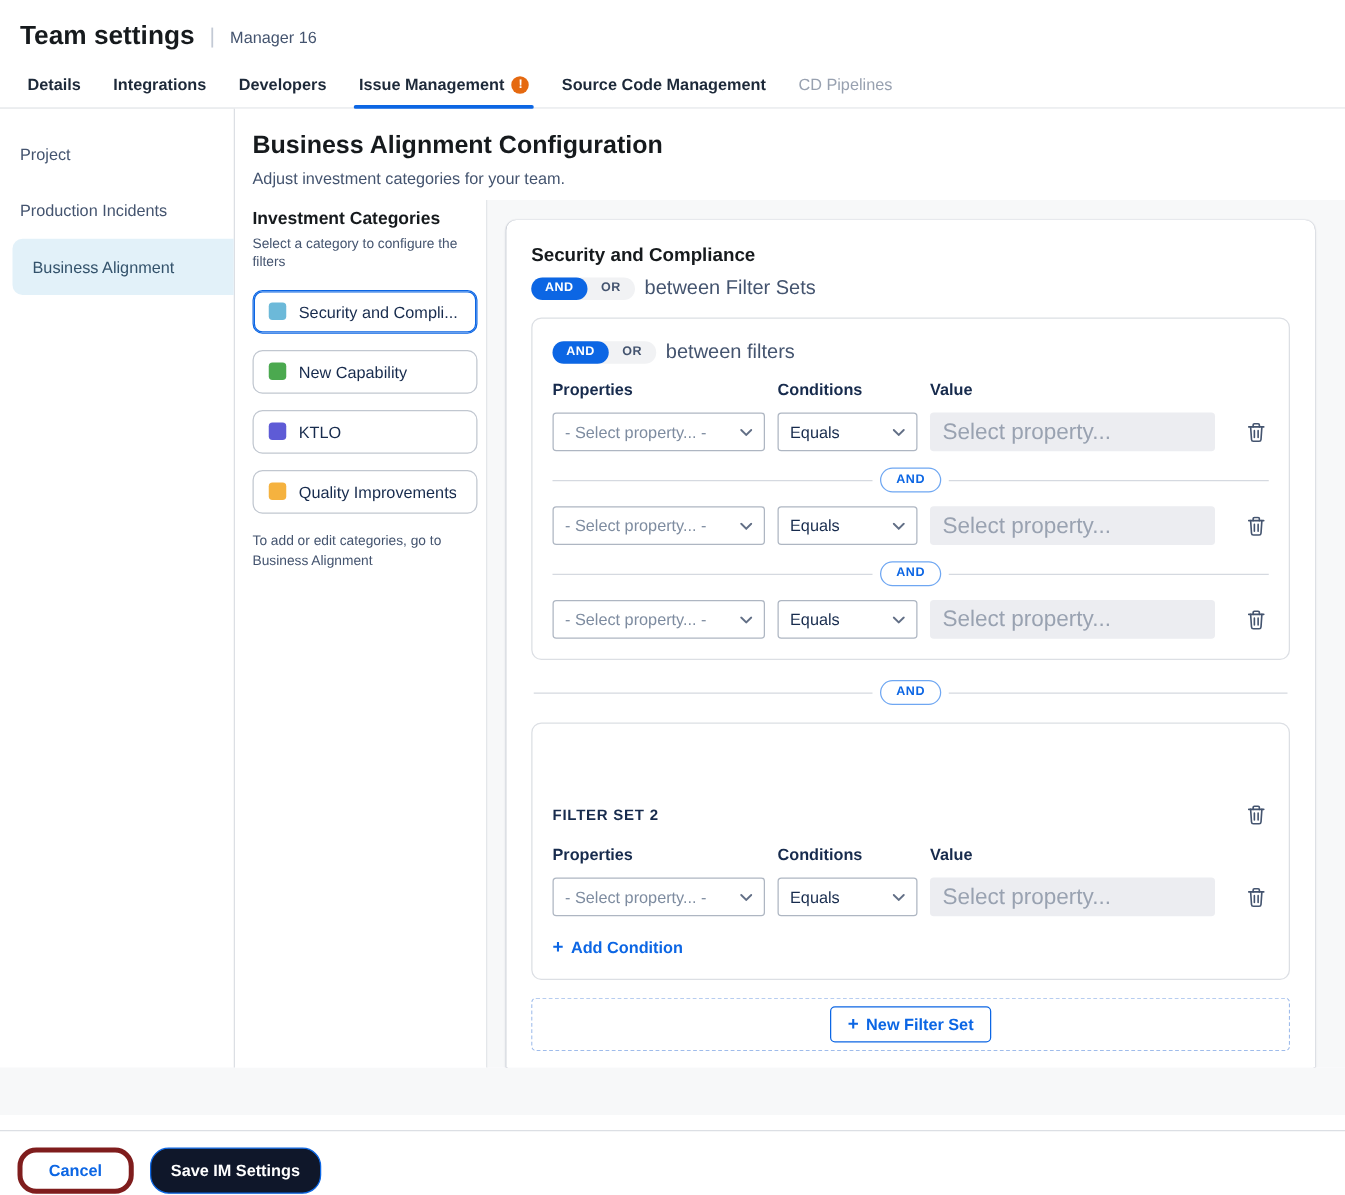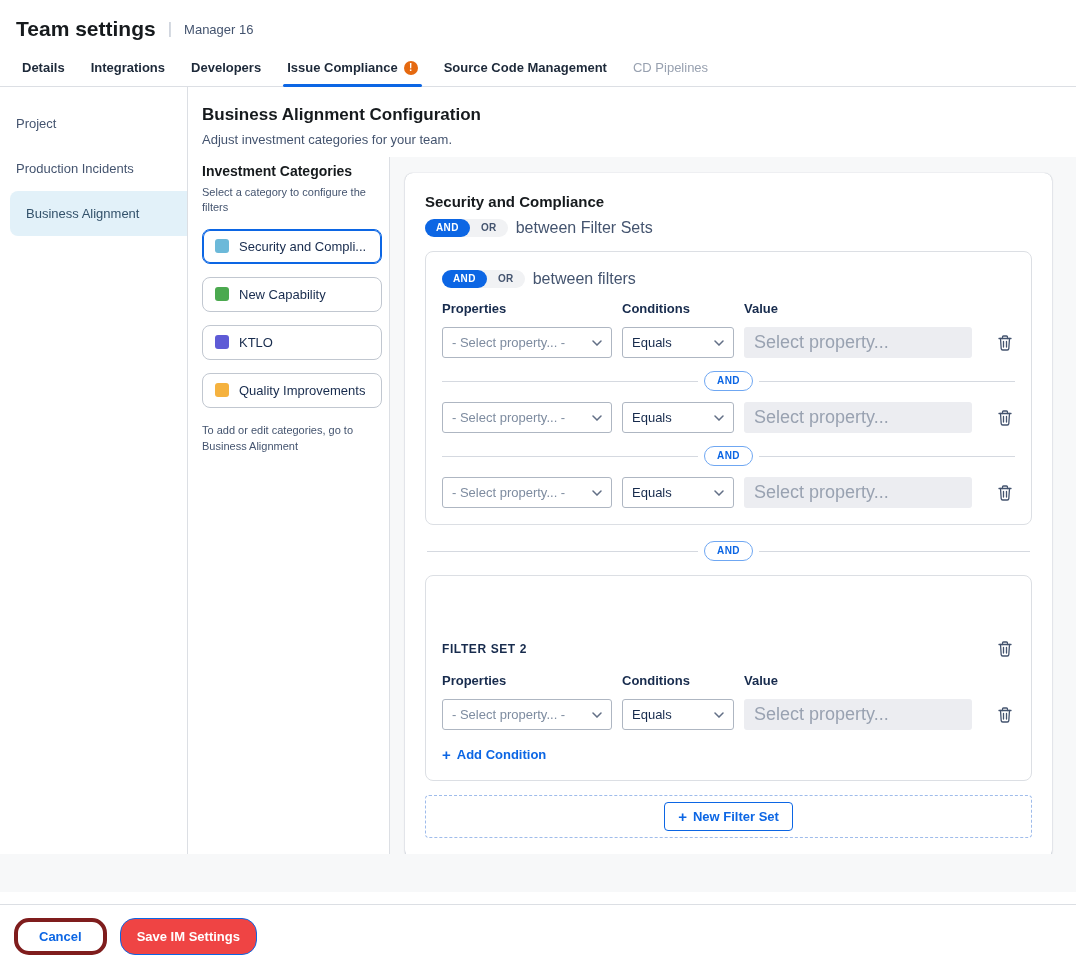--- a/index.html
+++ b/index.html
@@ -24,21 +24,21 @@
   .badge { width:14px; height:14px; border-radius:50%; background:#E56910; color:#fff; font-size:10px; font-weight:bold; display:inline-flex; align-items:center; justify-content:center; line-height:1; }
 
   
   .body { display:flex; height:767px; background:#fff; }
   .sidebar { width:188px; flex-shrink:0; border-right:1px solid #DCDFE4; padding-top:14px; }
   .nav-item { padding:15px 16px; font-size:13px; color:#44546F; cursor:pointer; }
   .nav-item.selected { background:#E2F1F9; color:#33526B; margin-left:10px; border-radius:8px 0 0 8px; }
 
   .content { flex:1; display:flex; flex-direction:column; min-width:0; }
   .content-head { padding:18px 14px 10px; background:#fff; }
-  .content-head h2 { font-size:17px; font-weight:bold; color:#161A1D; }
+  .content-head h2 { font-size:20px; font-weight:bold; color:#161A1D; }
   .content-head p { font-size:13px; color:#44546F; margin-top:7px; }
 
   .content-body { flex:1; display:flex; min-height:0; }
   .cat-col { width:202px; flex-shrink:0; border-right:1px solid #DCDFE4; padding:6px 14px 0; background:#fff; }
   .cat-col h3 { font-size:14px; font-weight:bold; color:#161A1D; }
   .cat-sub { font-size:11px; color:#44546F; margin-top:6px; line-height:1.4; }
   .cat-btn { display:flex; align-items:center; gap:10px; width:180px; margin-top:13px; padding:9px 12px; border:1px solid #C1C7D0; border-radius:8px; background:#fff; font-size:13px; color:#172B4D; cursor:pointer; text-align:left; }
   .cat-btn.selected { border-color:#0C66E4; box-shadow:0 0 0 1px #0C66E4 inset; }
   .swatch { width:14px; height:14px; border-radius:3px; flex-shrink:0; }
   .cat-label { overflow:hidden; white-space:nowrap; text-overflow:ellipsis; }
@@ -80,21 +80,21 @@
   .add-cond { display:inline-flex; align-items:center; gap:6px; margin-top:17px; background:none; border:none; color:#0C66E4; font-size:13px; font-weight:bold; cursor:pointer; }
   .plus { font-size:15px; font-weight:bold; line-height:1; }
 
   .new-filter-zone { border:1px dashed #9FBCEB; border-radius:4px; margin-top:14px; padding:6px; display:flex; justify-content:center; }
   .new-filter-btn { display:inline-flex; align-items:center; gap:6px; background:#fff; border:1px solid #0C66E4; color:#0C66E4; border-radius:4px; padding:6px 13px; font-size:13px; font-weight:bold; cursor:pointer; }
 
   
   .grey-strip { height:38px; background:#F7F8F9; }
   .footer { margin-top:12px; border-top:1px solid #DCDFE4; padding:13px 14px; display:flex; gap:13px; background:#fff; }
   .btn-cancel { background:#fff; border:4px solid #7f1d1d; color:#0C66E4; font-weight:bold; font-size:13px; padding:7px 21px; border-radius:15px; cursor:pointer; }
-  .btn-save { background:#ef4444; border:1px solid #0C66E4; color:#fff; font-weight:bold; font-size:13px; padding:7px 16px; border-radius:15px; cursor:pointer; }
+  .btn-save { background:#0f172a; border:1px solid #0C66E4; color:#fff; font-weight:bold; font-size:13px; padding:7px 16px; border-radius:15px; cursor:pointer; }
 </style>
 </head>
 <body>
 
 <div class="app">
 
   <header class="topbar">
     <h1>Team settings</h1>
     <span class="sep">|</span>
     <span class="mgr">Manager 16</span>
@@ -104,21 +104,21 @@
     <div class="tab">
       <span>Details</span>
     </div>
     <div class="tab">
       <span>Integrations</span>
     </div>
     <div class="tab">
       <span>Developers</span>
     </div>
     <div class="tab active">
-      <span>Issue Compliance</span>
+      <span>Issue Management</span>
       <span class="badge" style="background: rgb(229, 105, 16);">!</span>
     </div>
     <div class="tab">
       <span>Source Code Management</span>
     </div>
     <div class="tab disabled">
       <span>CD Pipelines</span>
     </div>
   </nav>
 

